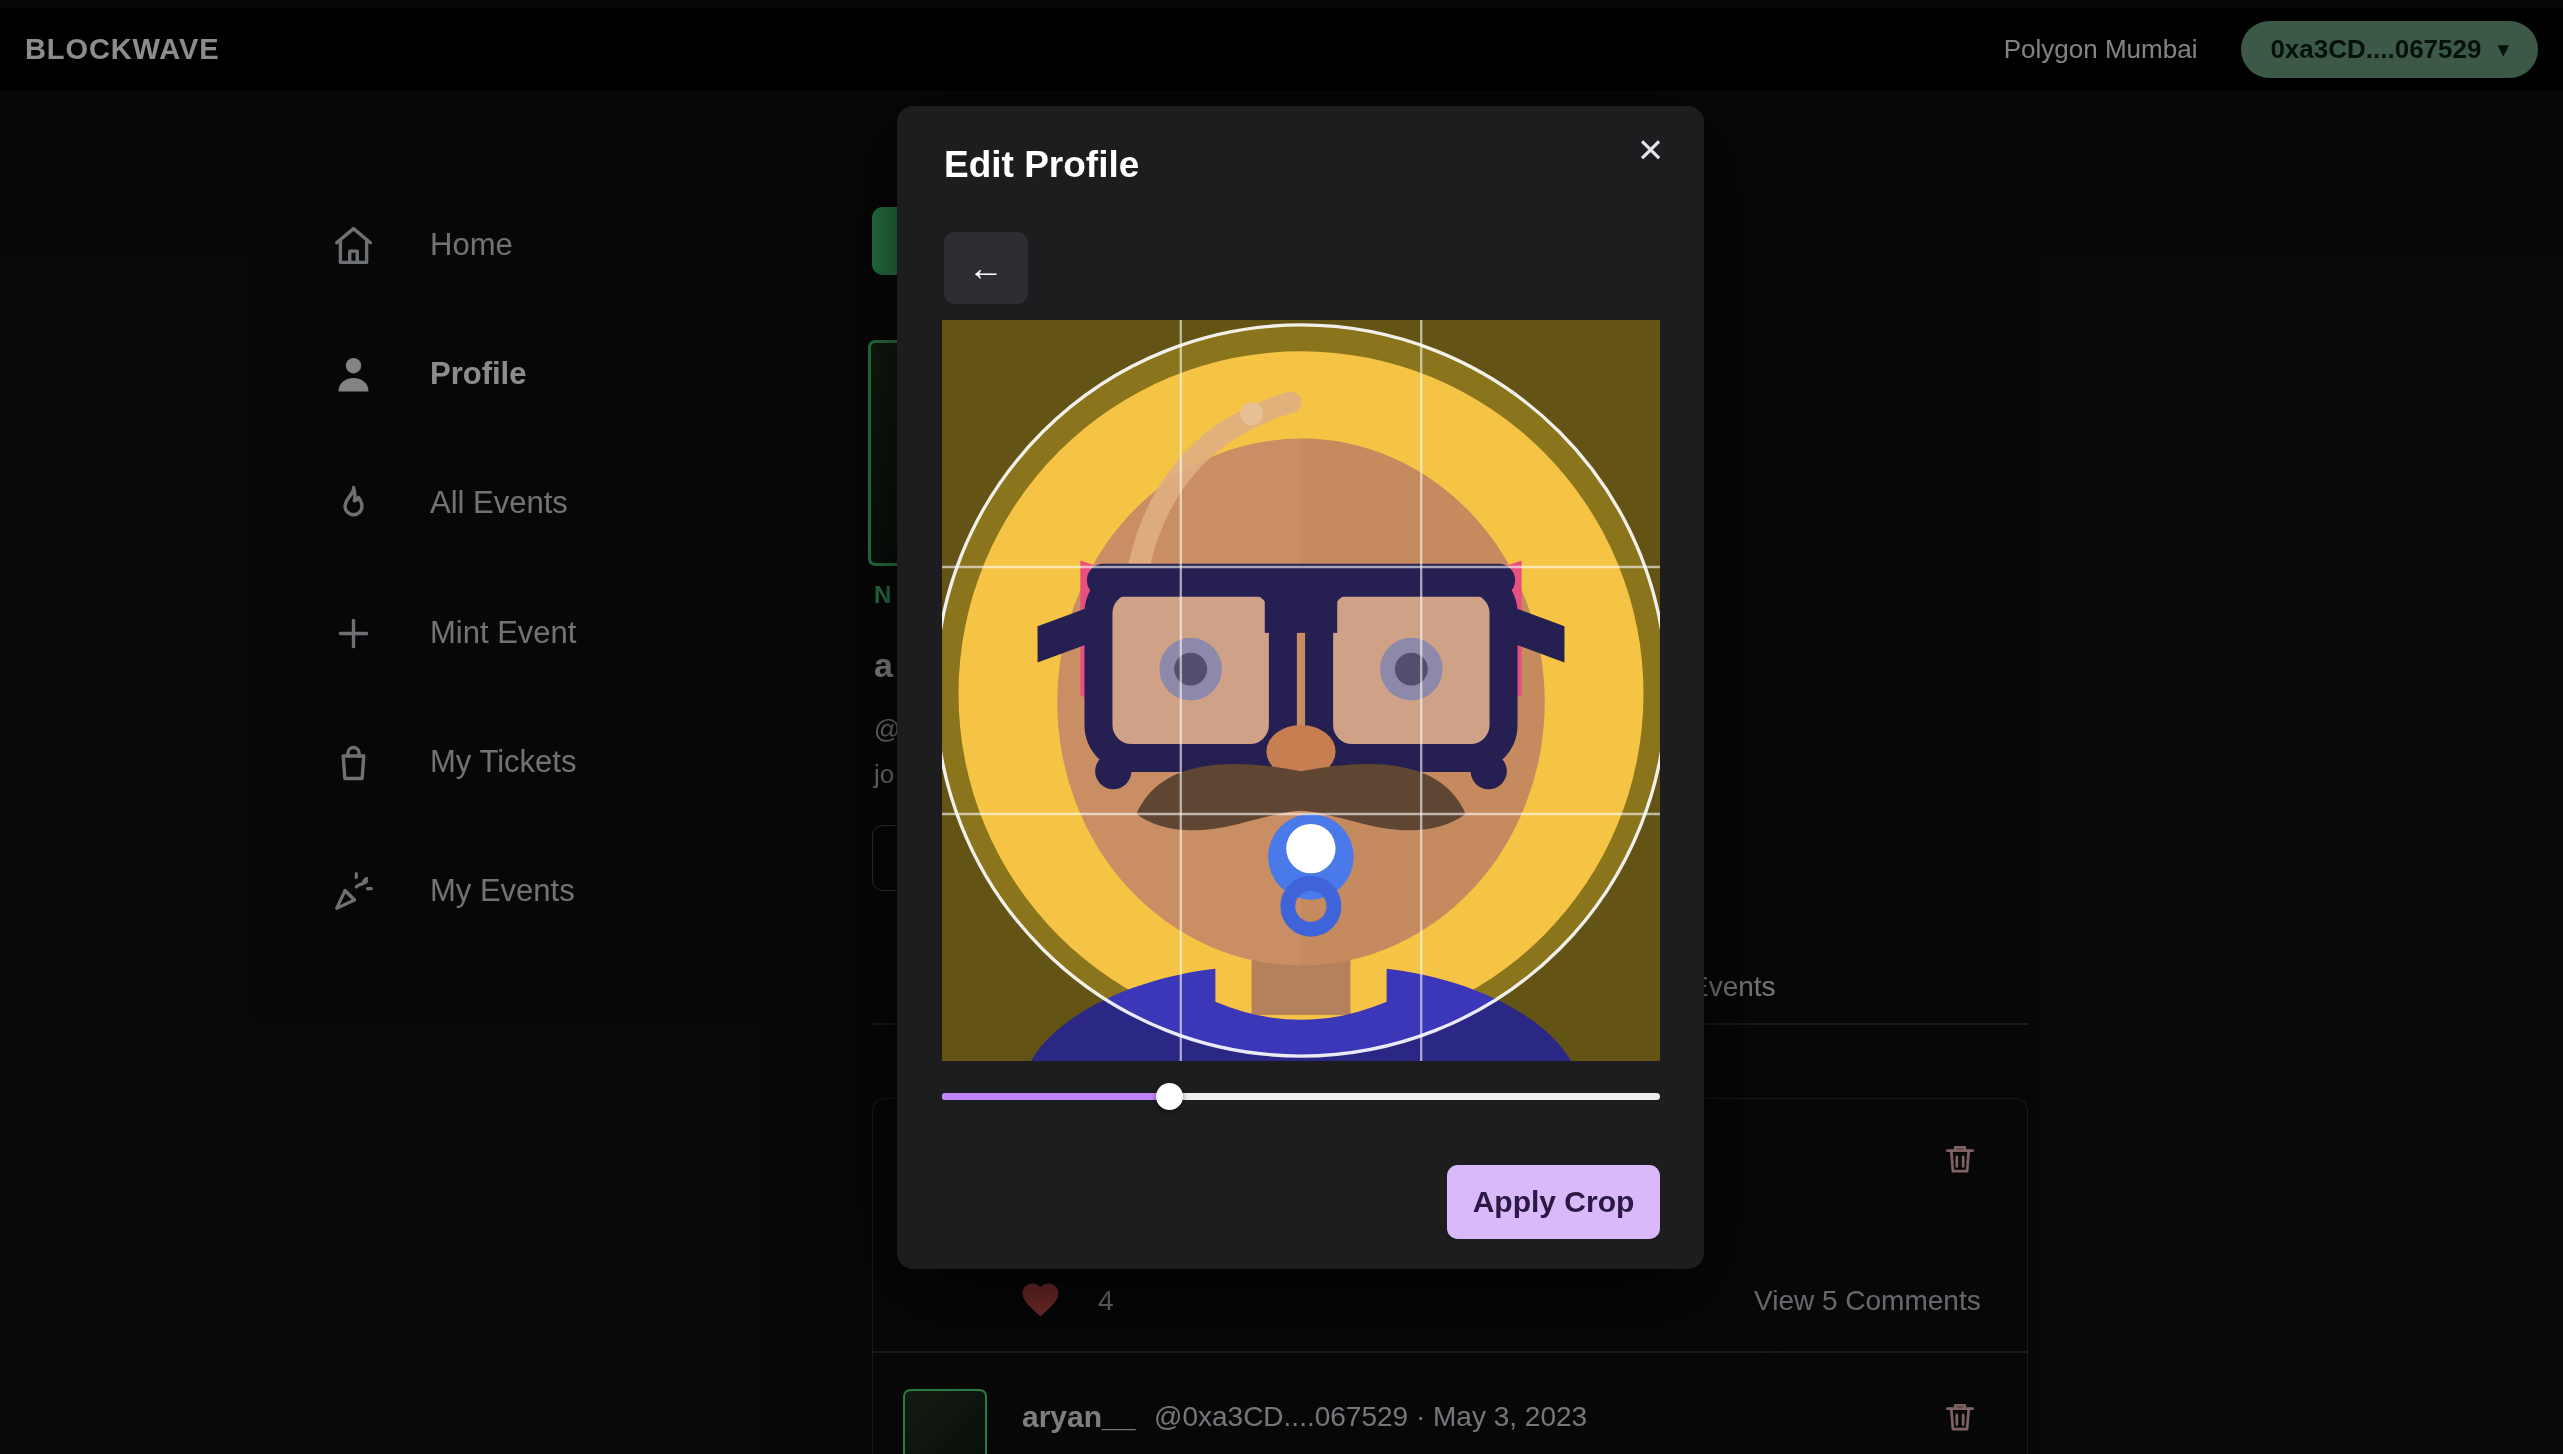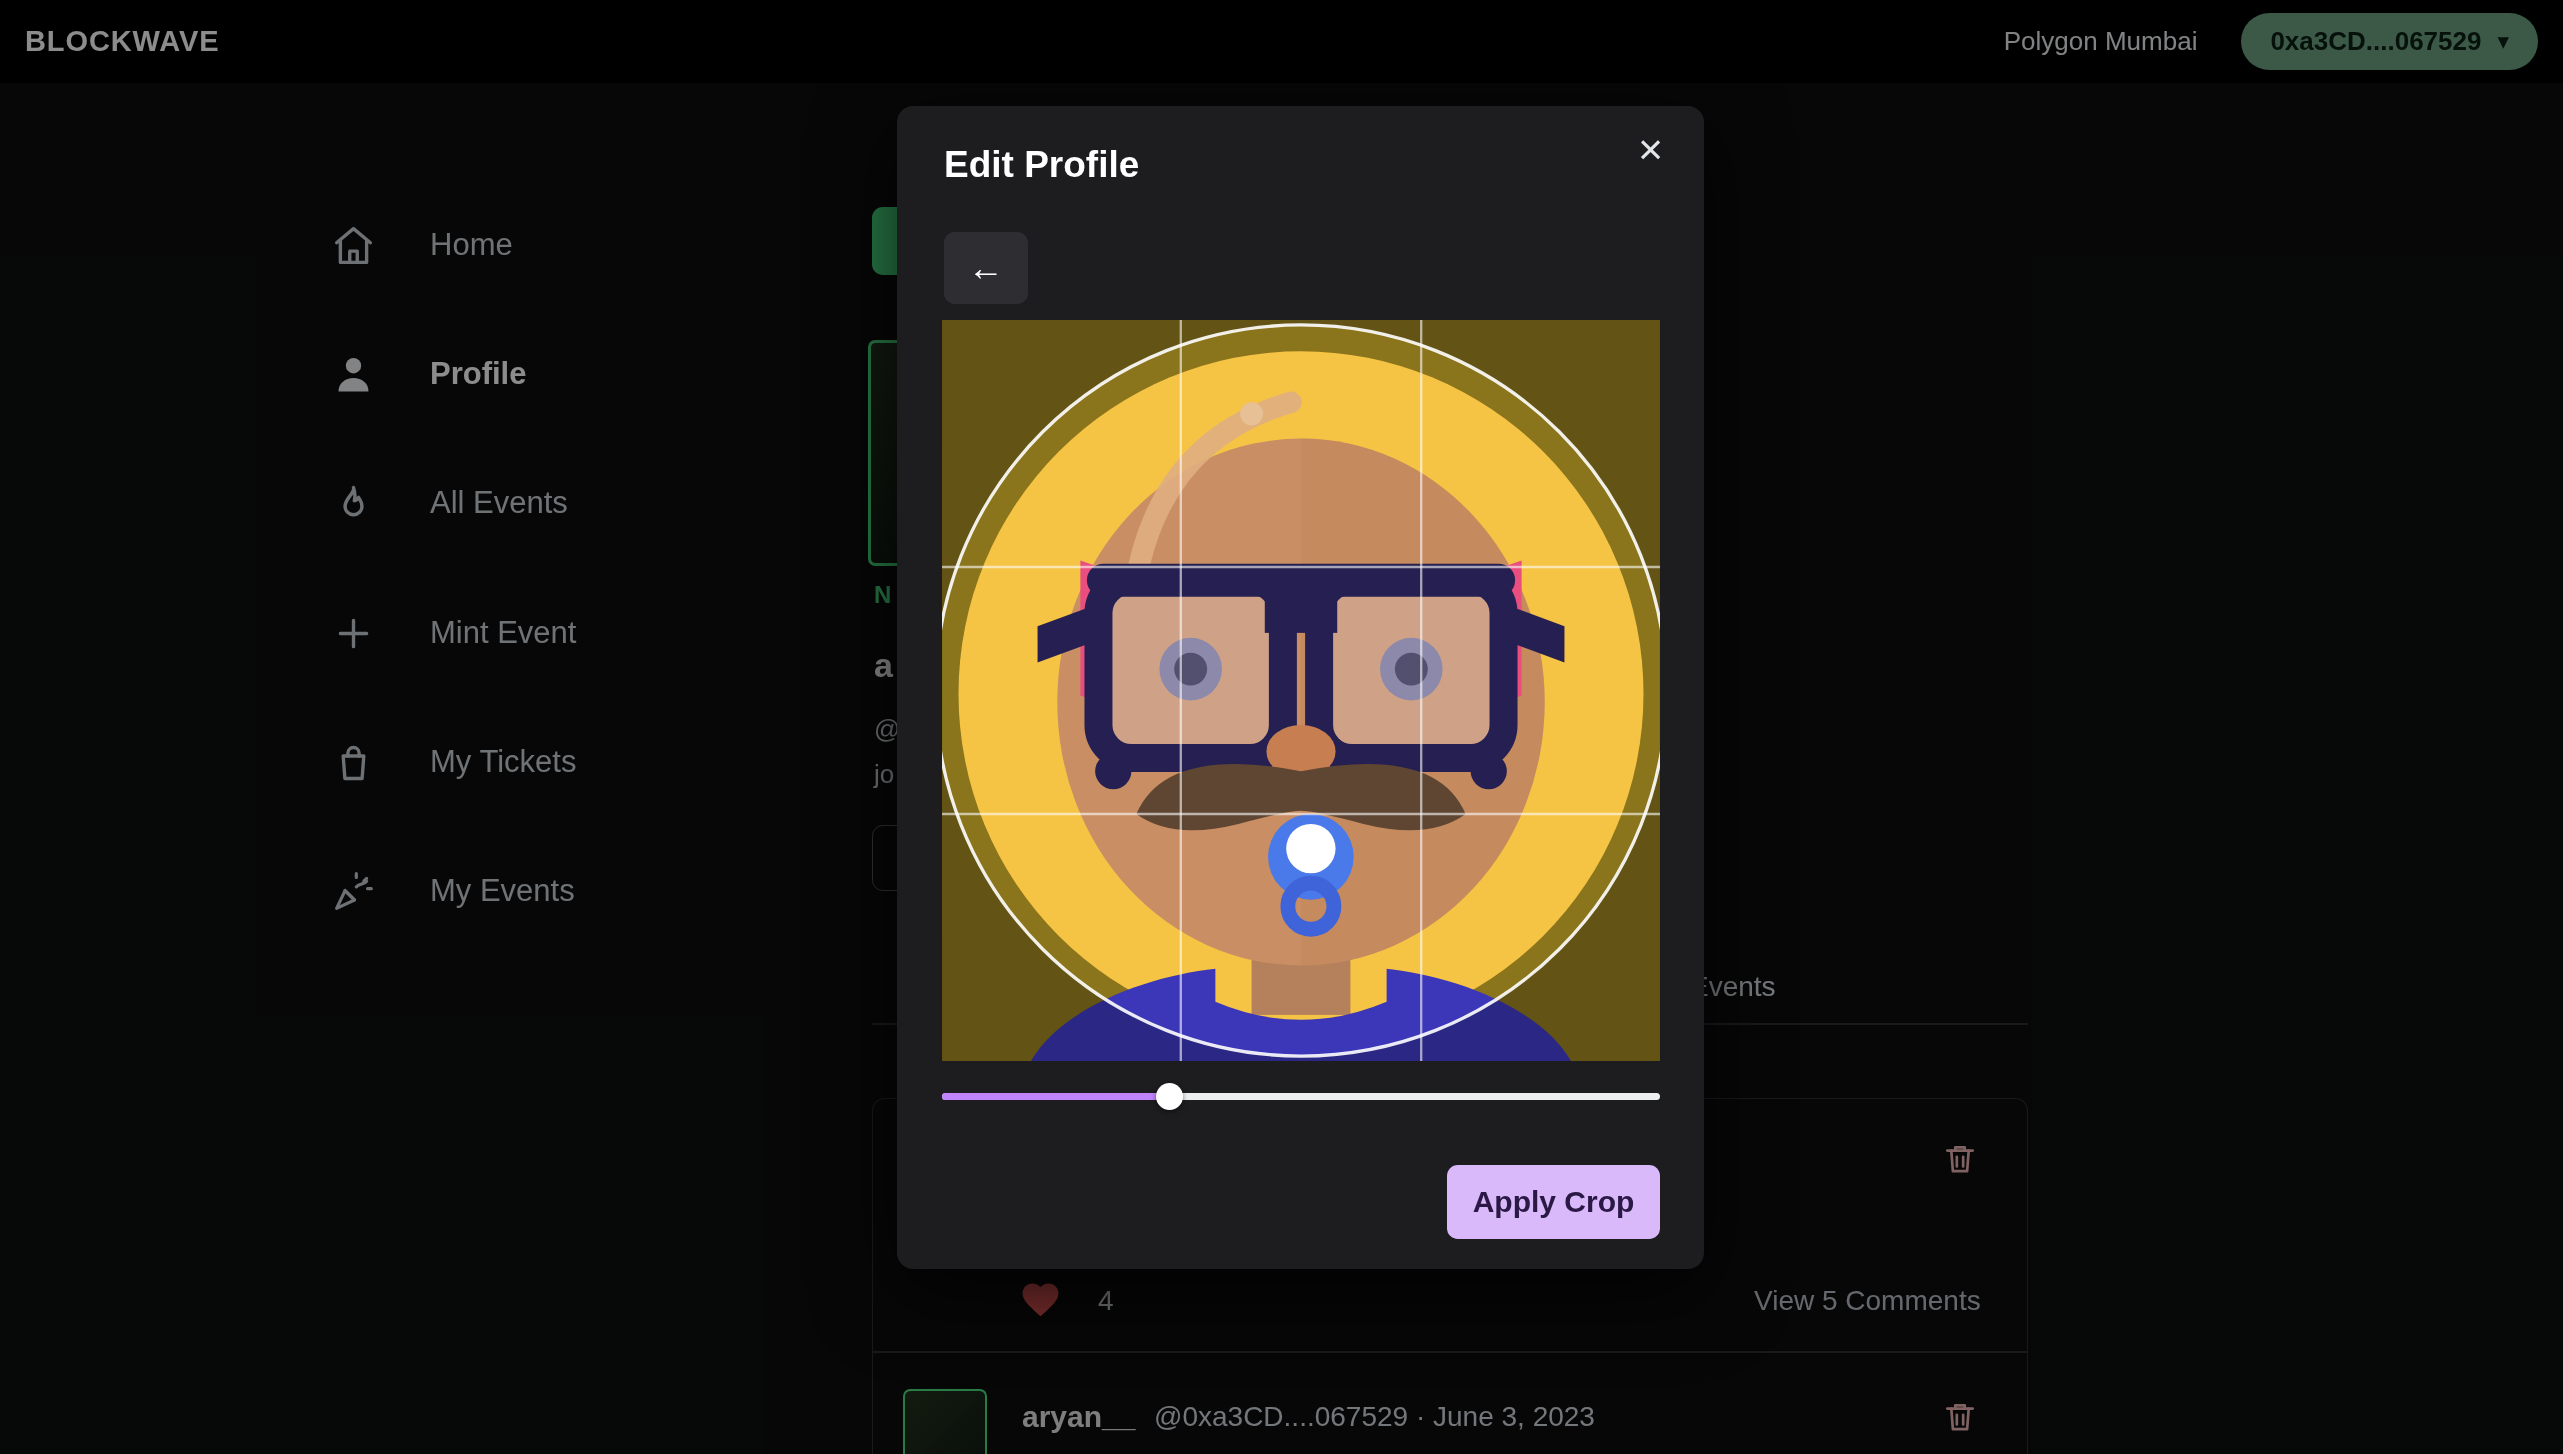--- a/index.html
+++ b/index.html
@@ -1,21 +1,21 @@
 <!DOCTYPE html>
 <html style="font-size:14.4px"><head>
 <meta charset="utf-8">
 <style>
   * { margin:0; padding:0; box-sizing:border-box; }
   html,body { background:#000; }
   body { font-family:"Liberation Sans", sans-serif; }
   #screen { position:relative; width:2563px; height:1454px; background:#0d0e0f; overflow:hidden; }
 
   
-  .topbar { position:absolute; left:0; top:0; width:2563px; height:83px; background:#000;
+  .topbar { position:absolute; left:0; top:8px; width:2563px; height:83px; background:#000;
             display:flex; align-items:center; justify-content:space-between; padding:0 25px; z-index:1; }
   .logo { font-size:29px; font-weight:bold; color:#fff; letter-spacing:0.9px; }
   .topbar-right { display:flex; align-items:center; gap:44px; }
   .network { font-size:26px; color:#e9edf0; }
   .wallet-pill { height:57px; padding:0 29px; border-radius:30.5px; background:#6da383;
                  display:flex; align-items:center; gap:16px; cursor:pointer; }
   .wallet-addr { font-size:26px; font-weight:bold; color:#0c2015; }
   .wallet-caret { font-size:23px; color:#0c2015; }
 
   
@@ -167,21 +167,21 @@
         <path d="M4 7h16"></path>
         <path d="M9 7V5h6v2"></path>
         <path d="M6.5 7l1 13h9l1-13"></path>
         <path d="M10 11v6M14 11v6"></path>
       </svg>
   </div>
   <div class="abs post-divider"></div>
 
   <div class="abs cmt-avatar"></div>
   <div class="abs cmt-author">aryan__</div>
-  <div class="abs cmt-meta">@0xa3CD....067529 · June 3, 2023</div>
+  <div class="abs cmt-meta">@0xa3CD....067529 · May 3, 2023</div>
   <div class="abs trash trash-2">
     <svg viewBox="0 0 24 24" fill="none" stroke="#eab3b3" stroke-width="1.7" stroke-linecap="round" stroke-linejoin="round">
         <path d="M4 7h16"></path>
         <path d="M9 7V5h6v2"></path>
         <path d="M6.5 7l1 13h9l1-13"></path>
         <path d="M10 11v6M14 11v6"></path>
       </svg>
   </div>
 
   <div class="overlay"></div>

